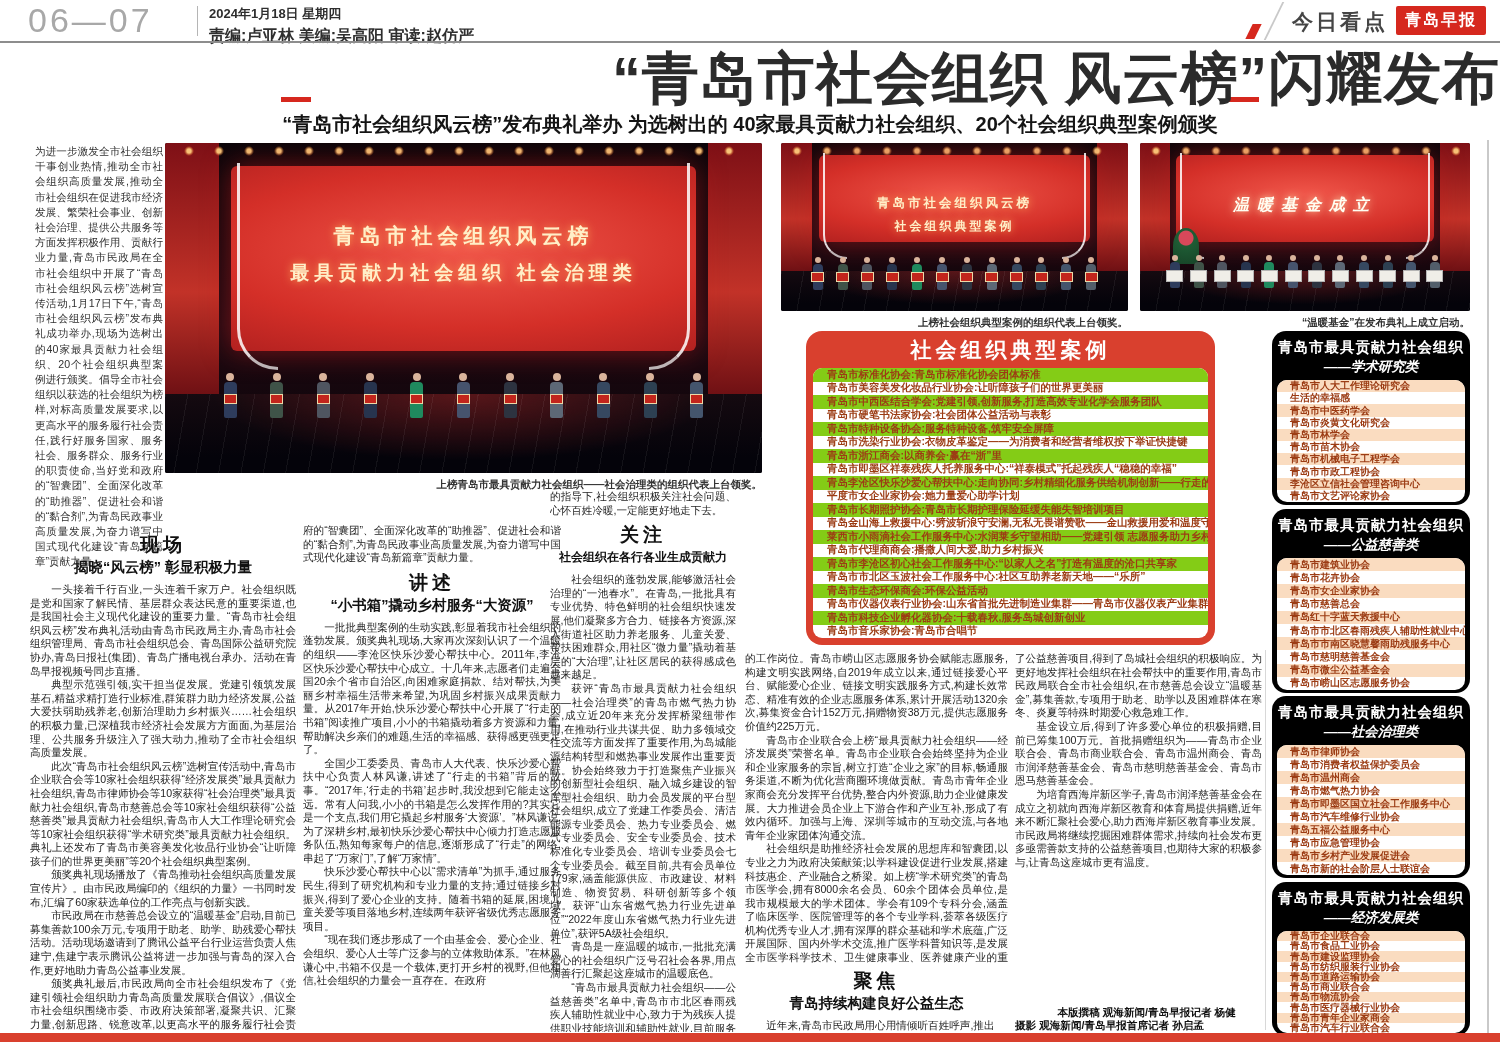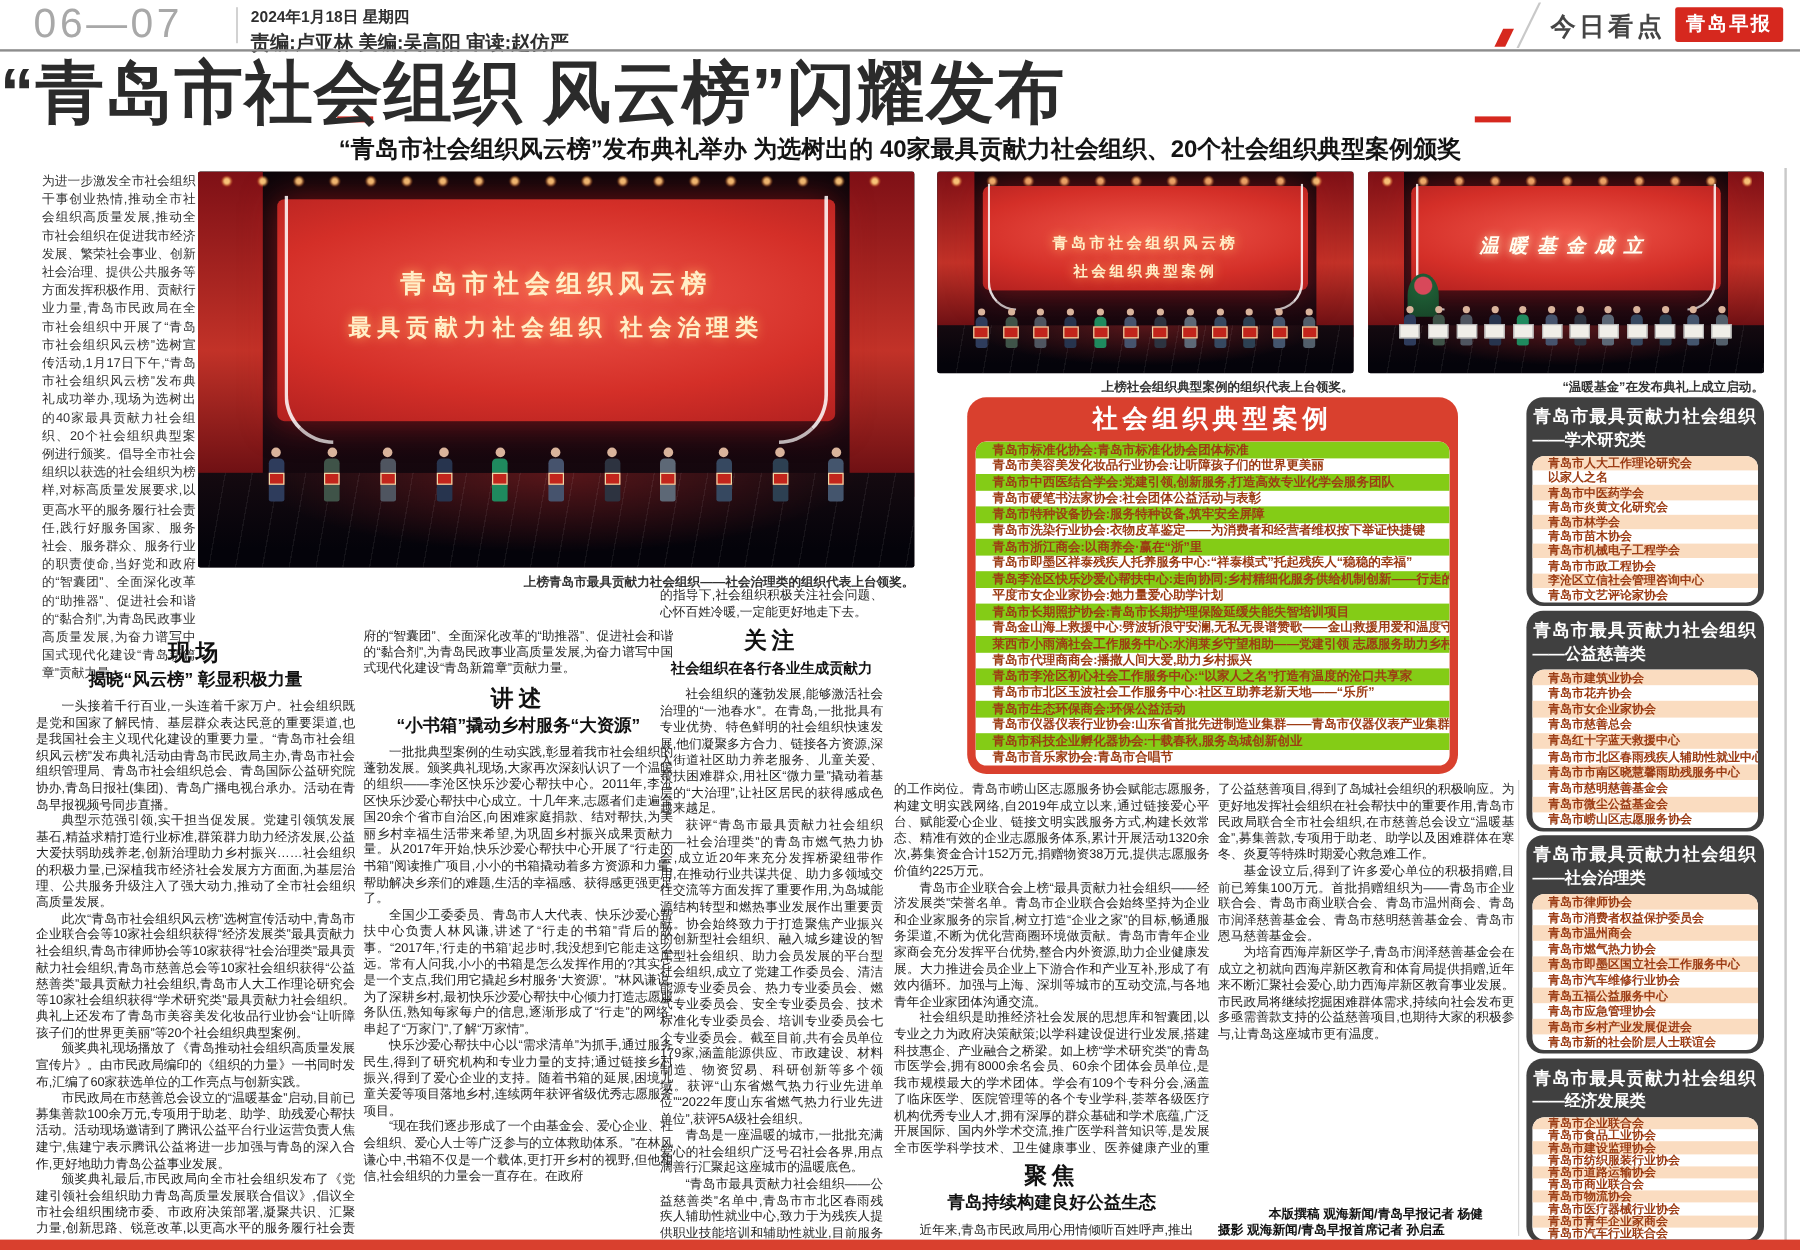--- a/index.html
+++ b/index.html
@@ -14,21 +14,21 @@
   .hdr-date{font-size:13px;font-weight:700;color:#2e2e2e;}
   .hdr-staff{font-size:16px;color:#2e2e2e;margin-top:3px;font-weight:bold;}
   .hdr-rule{left:0;top:41px;width:1500px;height:2px;background:#8d8d8d;}
   .diag-line{right:225px;top:2px;width:2px;height:38px;background:#c9c9c9;transform:skewX(-26deg);}
   .red-notch{right:242px;top:24px;width:9px;height:15px;background:#d6281e;transform:skewX(-26deg);}
   .today-label{right:112px;top:8px;font-size:21px;font-weight:800;letter-spacing:3px;color:#454545;}
   .logo-badge{right:14px;top:6px;background:#d6281e;color:#fff;font-weight:900;font-size:16px;
               letter-spacing:2px;padding:4px 9px;border-radius:2px;}
 
   
-  .headline{left:0;top:50px;width:1500px;text-align:left;font-size:57px;line-height:1.0;
+  .headline{left:0;top:50px;width:1500px;text-align:right;font-size:57px;line-height:1.0;
             font-weight:900;color:#2b2b2b;letter-spacing:1px;}
   .dash{top:97px;width:30px;height:5px;background:#d6281e;}
   .dash-l{left:281px;} .dash-r{left:1229px;}
   .subhead{left:0;top:111px;width:1500px;text-align:center;font-size:20px;font-weight:800;color:#141414;}
 
   
   .photo{position:absolute;overflow:hidden;border-radius:2px;
          background:linear-gradient(180deg,#0b0509 0%,#200a12 55%,#070308 100%);}
   .photo-main{left:165px;top:143px;width:597px;height:330px;}
   .photo-cases{left:781px;top:143px;width:347px;height:168px;}
@@ -83,24 +83,24 @@
   .cases-box{left:806px;top:331px;width:409px;height:314px;background:#d9402e;border-radius:16px;}
   .cases-title{position:absolute;left:0;right:0;top:4px;height:32px;line-height:30px;text-align:center;
                color:#fff;font-weight:900;font-size:21px;letter-spacing:4px;}
   .cases-rows{position:absolute;left:7px;right:7px;top:37px;bottom:7px;background:#fff;border-radius:9px;
               overflow:hidden;display:flex;flex-direction:column;}
   .cases-rows .row{flex:1;display:flex;align-items:center;padding-left:14px;font-size:10.5px;font-weight:700;
                    color:#9c3c14;white-space:nowrap;overflow:hidden;}
   .cases-rows .row.alt{background:#84cc16;}
 
   
-  .sb{position:absolute;left:1272px;width:198px;background:#404040;border-radius:14px;padding:5px;box-sizing:border-box;}
+  .sb{position:absolute;left:1272px;width:198px;background:#000000;border-radius:14px;padding:5px;box-sizing:border-box;}
   .sb1{top:331px;height:174px;} .sb2{top:509px;height:184px;} .sb3{top:696px;height:182px;} .sb4{top:882px;height:154px;}
   .sb .t1{color:#fff;font-weight:900;font-size:14.5px;text-align:center;letter-spacing:1px;margin-top:2px;}
-  .sb .t2{color:#fff;font-weight:800;font-size:13.5px;margin:1px 0 4px;}
+  .sb .t2{color:#fff;font-weight:800;font-size:13.5px;text-align:center;margin:1px 0 4px;font-style:italic;}
   .sb .list{background:#fff;border-radius:10px;overflow:hidden;display:flex;flex-direction:column;
             height:calc(100% - 42px);}
   .sb .list .row{flex:1;display:flex;align-items:center;padding-left:13px;font-size:10px;font-weight:700;
                  color:#9c3c14;white-space:nowrap;overflow:hidden;}
   .sb .list .row.alt{background:#fadcc0;}
 
   
   .txtcol{position:absolute;overflow:hidden;font-size:10.6px;line-height:13.6px;color:#1f1f1f;text-align:justify;}
   .intro{left:35px;top:144px;width:128px;height:516px;line-height:15.2px;color:#303030;}
   .colA{left:30px;top:527px;width:266px;height:505px;}
@@ -399,21 +399,21 @@
         <div class="row alt">青岛市科技企业孵化器协会:十载春秋,服务岛城创新创业</div>
         <div class="row">青岛市音乐家协会:青岛市合唱节</div>
       </div>
   </div>
 
   <div class="sb sb1">
     <div class="t1">青岛市最具贡献力社会组织</div>
     <div class="t2">——学术研究类</div>
     <div class="list">
         <div class="row alt">青岛市人大工作理论研究会</div>
-        <div class="row">以家人之名</div>
+        <div class="row">生活的幸福感</div>
         <div class="row alt">青岛市中医药学会</div>
         <div class="row">青岛市炎黄文化研究会</div>
         <div class="row alt">青岛市林学会</div>
         <div class="row">青岛市苗木协会</div>
         <div class="row alt">青岛市机械电子工程学会</div>
         <div class="row">青岛市市政工程协会</div>
         <div class="row alt">李沧区立信社会管理咨询中心</div>
         <div class="row">青岛市文艺评论家协会</div>
       </div>
   </div>

